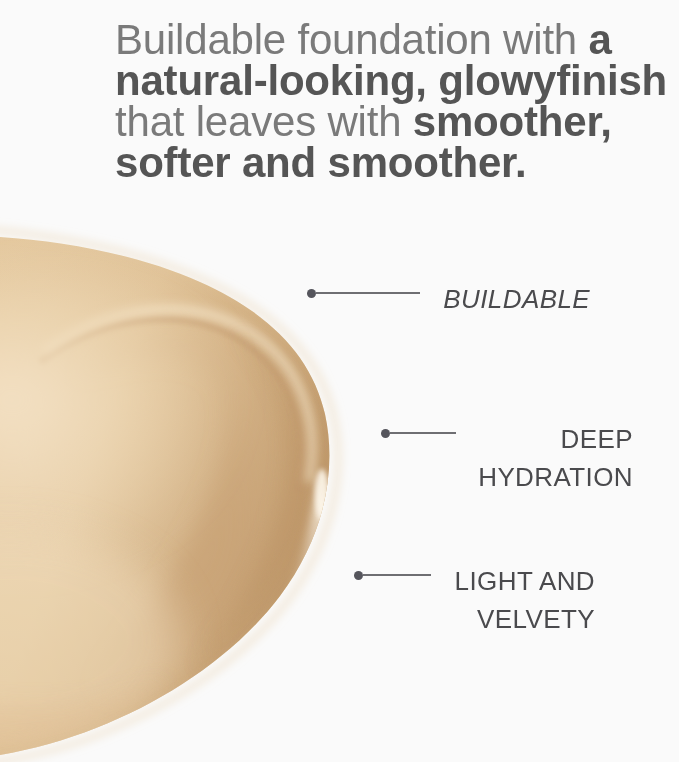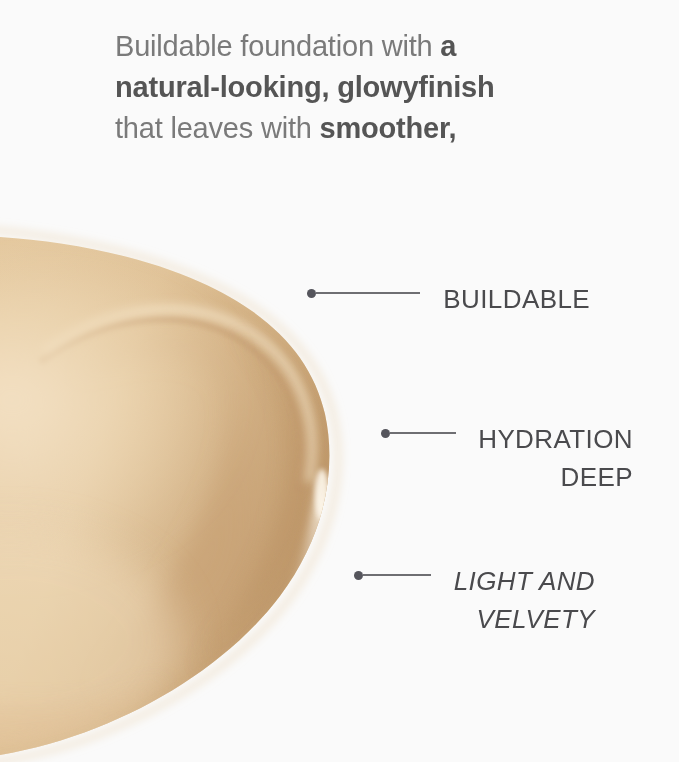--- a/index.html
+++ b/index.html
@@ -30,26 +30,25 @@
     height: 762px;
     pointer-events: none;
   }
 
   
   #headline {
     position: absolute;
     left: 115px;
     top: 19px;
     width: 500px;
-    font-size: 29px;
+    font-size: 42px;
     line-height: 41px;
     letter-spacing: -0.2px;
     color: #7a7a7a;
     font-weight: 300;
-    margin-top: 7px;
   }
   #headline .hl-strong {
     color: #555555;
     font-weight: 700;
   }
   #headline .hl-line {
     display: block;
     white-space: nowrap;
   }
 
@@ -87,29 +86,29 @@
     letter-spacing: 0.4px;
     text-align: right;
     white-space: nowrap;
   }
   .callout .co-line {
     display: block;
   }
 
   #callout-buildable { left: 307px; top: 288px; }
   #callout-buildable .rule { width: 104px; }
-  #callout-buildable .co-text { left: 117px; width: 166px; }
+  #callout-buildable .co-text { left: 117px; width: 166px; font-style: italic; }
 
   #callout-hydration { left: 381px; top: 428px; }
   #callout-hydration .rule { width: 66px; }
   #callout-hydration .co-text { left: 77px; width: 175px; }
 
   #callout-texture { left: 354px; top: 570px; }
   #callout-texture .rule { width: 68px; }
-  #callout-texture .co-text { left: 83px; width: 158px; font-style: italic; }
+  #callout-texture .co-text { left: 83px; width: 158px; }
 </style>
 </head>
 <body>
 
 <div id="canvas">
 
   <svg id="swatch-layer" viewBox="0 0 679 762" width="679" height="762" xmlns="http://www.w3.org/2000/svg" aria-hidden="true">
     <defs>
       <radialGradient id="blobFill" cx="32%" cy="42%" r="78%">
         <stop offset="0%" stop-color="#f1ddc0"></stop>
@@ -241,40 +240,43 @@
   <div id="headline">
     <span class="hl-line">
       <span>Buildable foundation with </span><span class="hl-strong">a</span>
     </span>
     <span class="hl-line">
       <span></span><span class="hl-strong">natural-looking, glowyfinish</span>
     </span>
     <span class="hl-line">
       <span>that leaves with </span><span class="hl-strong">smoother,</span>
     </span>
+    <span class="hl-line">
+      <span></span><span class="hl-strong">softer and smoother.</span>
+    </span>
   </div>
 
   <div class="callout" id="callout-buildable">
     <div class="leader">
       <span class="dot"></span>
       <span class="rule"></span>
     </div>
     <div class="co-text">
       <span class="co-line">BUILDABLE</span>
     </div>
   </div>
 
   <div class="callout" id="callout-hydration">
     <div class="leader">
       <span class="dot"></span>
       <span class="rule"></span>
     </div>
     <div class="co-text">
+      <span class="co-line">DEEP</span>
       <span class="co-line">HYDRATION</span>
-      <span class="co-line">DEEP</span>
     </div>
   </div>
 
   <div class="callout" id="callout-texture">
     <div class="leader">
       <span class="dot"></span>
       <span class="rule"></span>
     </div>
     <div class="co-text">
       <span class="co-line">LIGHT AND</span>

